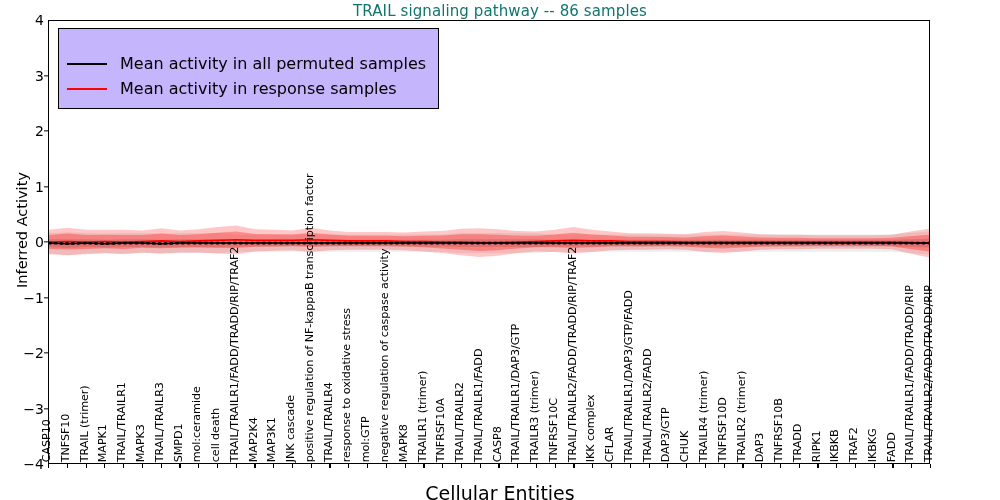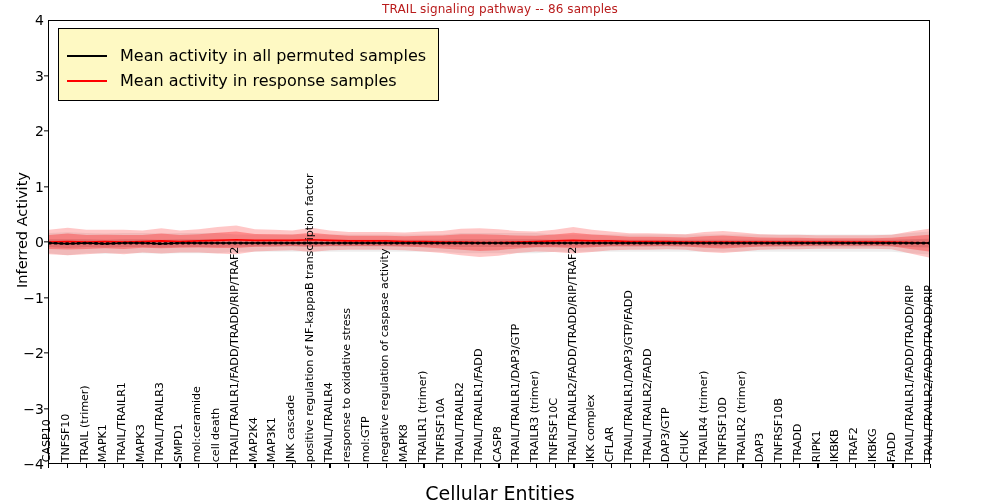--- a/index.html
+++ b/index.html
@@ -12,22 +12,22 @@
   #figure {
     position: relative;
     width: 1000px; height: 500px;
     background: #ffffff;
   }
   
   #chart-title {
     position: absolute;
     left: 0; top: 2px; width: 1000px;
     text-align: center;
-    font-size: 12px;
-    color: #b91c1c;
+    font-size: 15px;
+    color: #0f766e;
     letter-spacing: .1px;
   }
   
   #plot-area {
     position: absolute;
     left: 48px; top: 20px;
     width: 882px; height: 444px;
     border: 1.3px solid #000;
     box-sizing: border-box;
     overflow: hidden;
@@ -96,22 +96,22 @@
     left: 0; top: 482px; width: 1000px;
     text-align: center;
     font-size: 19px;
     color: #000;
   }
   
   #legend {
     position: absolute;
     left: 58px; top: 28px;
     border: 1.3px solid #000;
-    background: #fef9c3;
-    padding: 14px 12px 7px 8px;
+    background: #c4b5fd;
+    padding: 22px 12px 7px 8px;
     z-index: 40;
   }
   .legend-row {
     display: flex;
     align-items: center;
     height: 25px;
   }
   .legend-swatch {
     width: 40px; height: 2px;
     margin-right: 13px;

